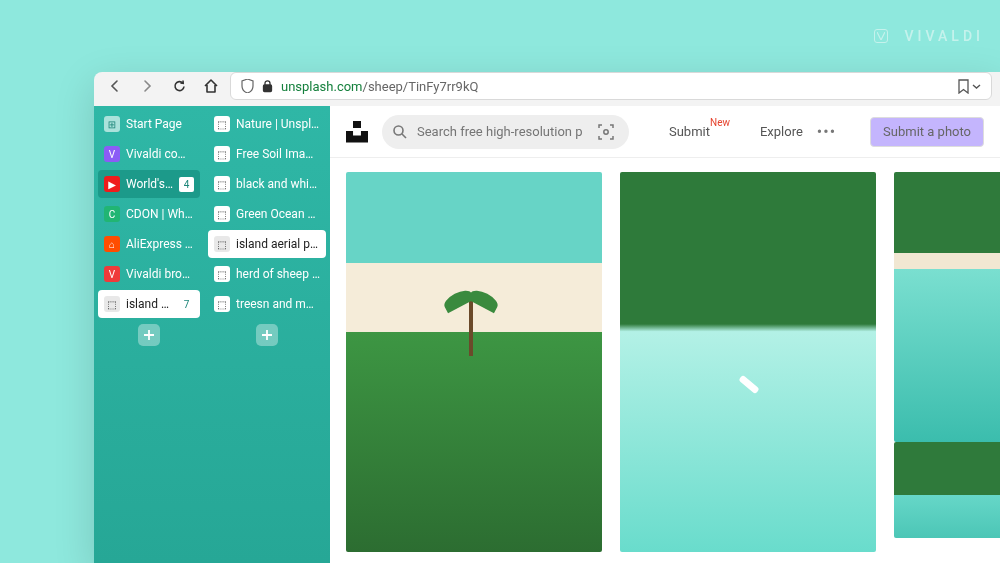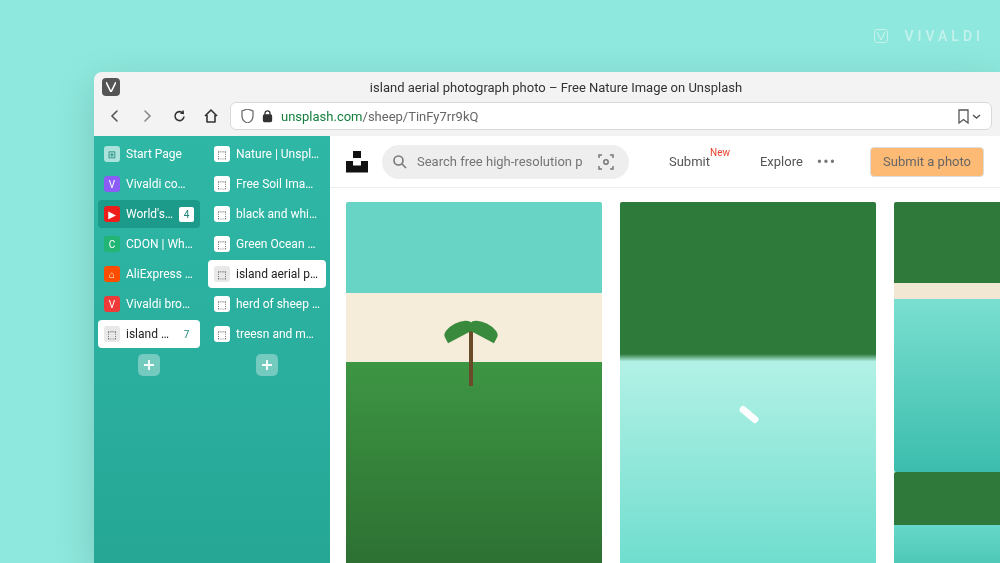--- a/index.html
+++ b/index.html
@@ -55,21 +55,21 @@
 .unsplash-logo::before { content:""; position:absolute; top:0; left:7px; width:8px; height:7px; background:#111; }
 .unsplash-logo::after { content:""; position:absolute; bottom:0; left:0; width:22px; height:12px; background:#111; clip-path: polygon(0 0, 32% 0, 32% 42%, 68% 42%, 68% 0, 100% 0, 100% 100%, 0 100%); }
 .search-wrap { flex:1; max-width:370px; height:34px; background:#eee; border-radius:20px; display:flex; align-items:center; gap:10px; padding:0 10px; }
 .search-wrap .search-icon { color:#777; }
 .search-wrap input { flex:1; border:none; background:transparent; font-size:13px; color:#222; outline:none; }
 .search-wrap .lens-icon { color:#777; padding:0 4px; }
 .header-spacer { flex:1; }
 .nav-link { font-size:13px; color:#555; position:relative; }
 .nav-badge { position:absolute; top:-7px; right:-20px; font-size:10px; color:#e6442f; }
 .more-icon { color:#777; font-size:16px; letter-spacing:1px; }
-.submit-btn { height:30px; border:1px solid #ddd; border-radius:4px; font-size:13px; color:#666; padding:0 12px; background:#fdba74; display:flex; align-items:center; }
+.submit-btn { height:30px; border:1px solid #ddd; border-radius:4px; font-size:13px; color:#666; padding:0 12px; background:#c4b5fd; display:flex; align-items:center; }
 
 .gallery { flex:1; padding:14px 16px; display:flex; gap:18px; overflow:hidden; }
 .photo { border-radius:2px; background:#9ae6d7; flex-shrink:0; position:relative; overflow:hidden; }
 .photo.p1 { width:256px; height:380px; }
 .photo.p2 { width:256px; height:380px; }
 .photo.p3 { width:108px; height:270px; }
 .photo.p4 { width:108px; height:96px; }
 
 
 .p1 { background: linear-gradient(180deg,#67d4c6 0%, #67d4c6 24%, #f5ecd9 24%, #f5ecd9 42%, #3d9643 42%, #2c6d31 100%); }
@@ -93,28 +93,20 @@
   <span class="wm-icon">
     <svg width="8" height="8" viewBox="0 0 8 8">
         <path d="M0 0 L4 8 L8 0" stroke="#c5f2ec" stroke-width="1.2" fill="none"></path>
       </svg>
   </span>
   <span>VIVALDI</span>
 </div>
 
 <div class="browser">
 
-  <div class="titlebar">
-    <div class="app-icon">
-      <svg width="10" height="10" viewBox="0 0 10 10">
-          <path d="M0 0 L5 10 L10 0" stroke="#fff" stroke-width="1.6" fill="none"></path>
-        </svg>
-    </div>
-    <div class="page-title">island aerial photograph photo – Free Nature Image on Unsplash</div>
-  </div>
 
   <div class="toolbar">
     <div class="nav-btn">
       <svg width="14" height="14" viewBox="0 0 14 14">
           <path d="M9 2 L4 7 L9 12" stroke="#555" stroke-width="1.6" fill="none" stroke-linecap="round"></path>
         </svg>
     </div>
     <div class="nav-btn">
       <svg width="14" height="14" viewBox="0 0 14 14">
           <path d="M5 2 L10 7 L5 12" stroke="#888" stroke-width="1.6" fill="none" stroke-linecap="round"></path>

